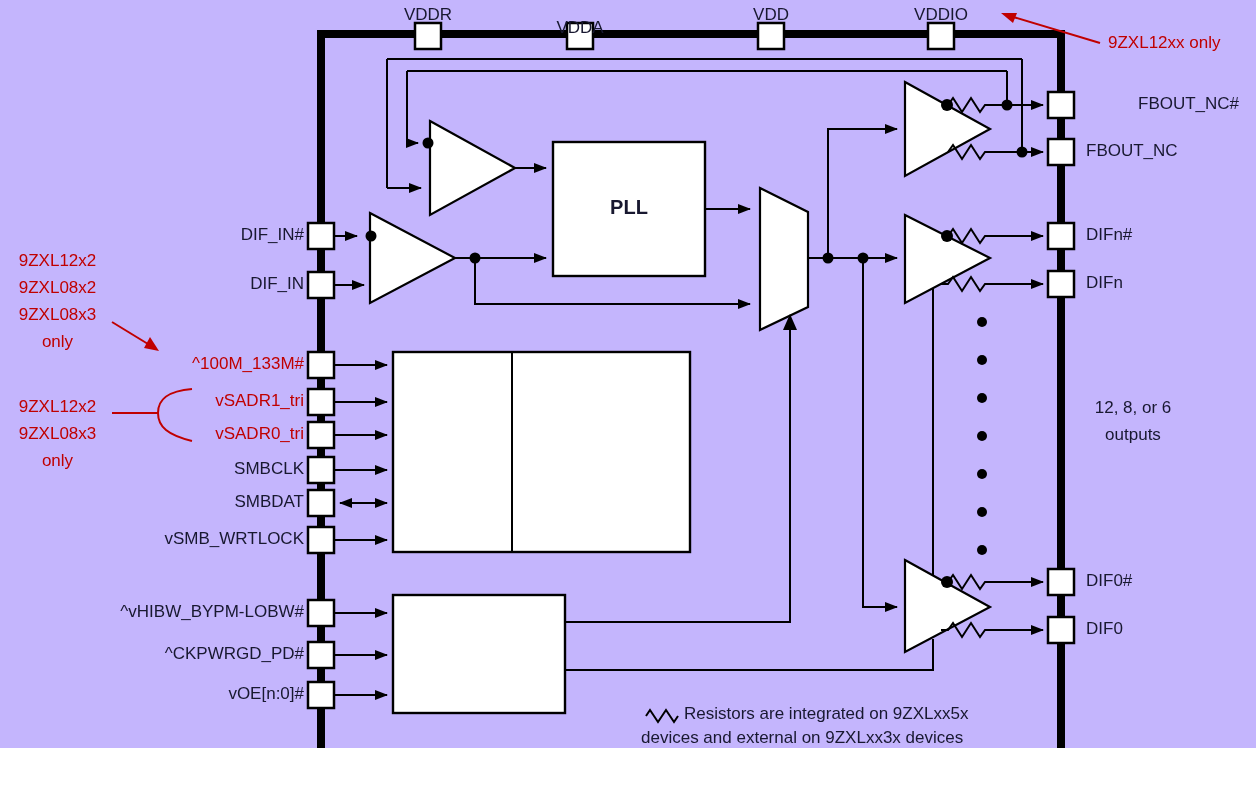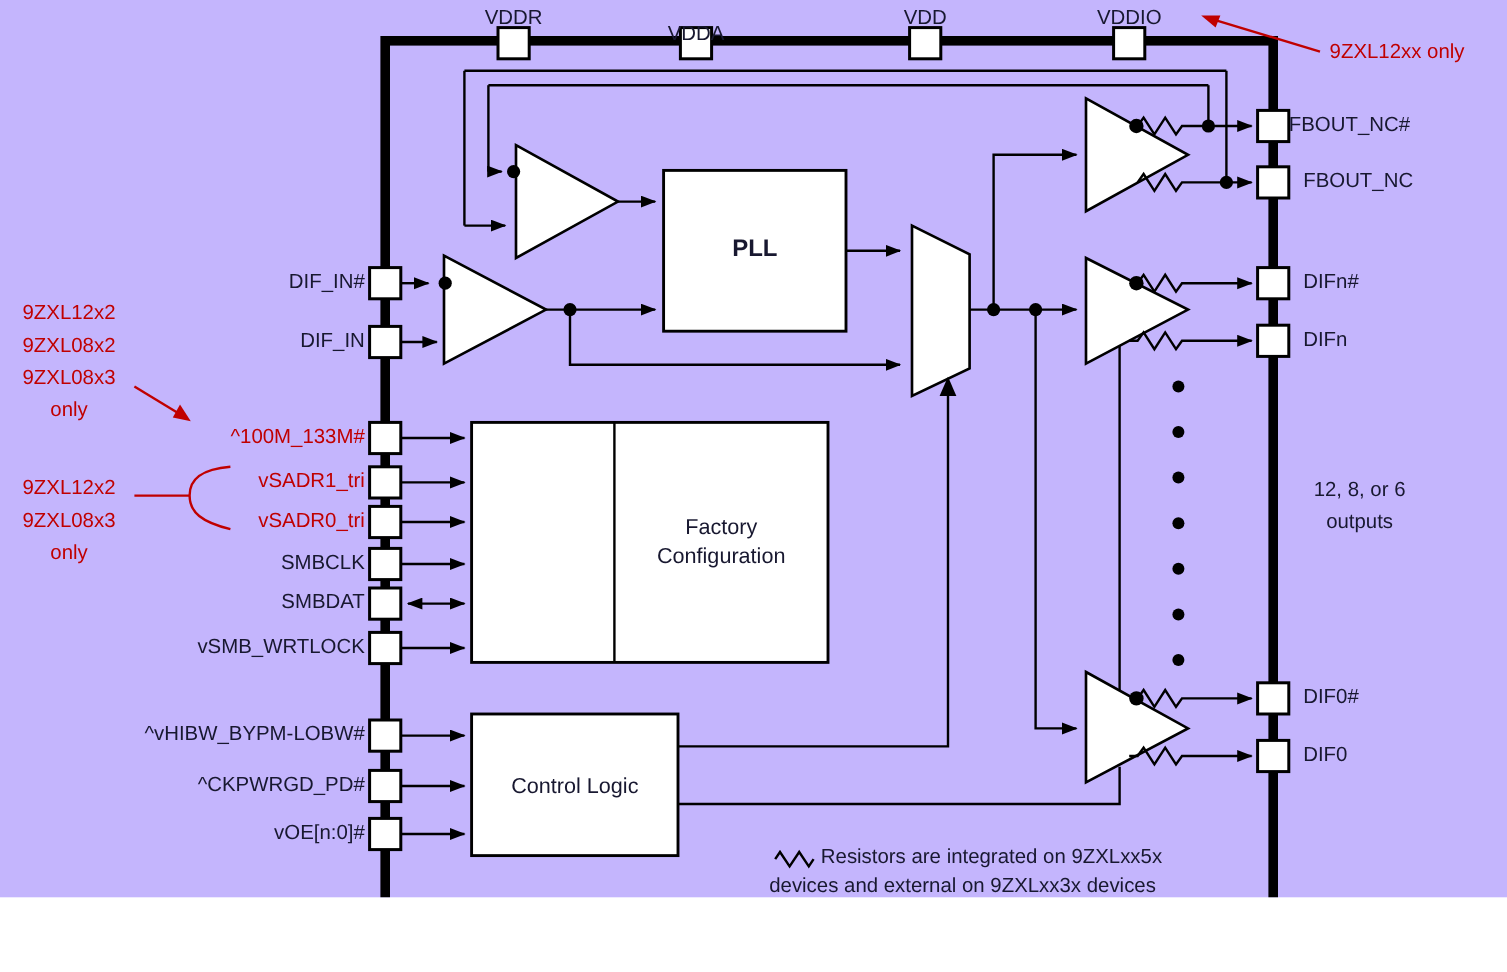--- a/index.html
+++ b/index.html
@@ -202,34 +202,31 @@
 <div class="lbl rt" style="right:952px;top:684px;">vOE[n:0]#</div>
 
 <div class="lbl red multiline ctr annot" style="left:10px;top:247px;width:95px;">9ZXL12x2
 9ZXL08x2
 9ZXL08x3
 only</div>
 <div class="lbl red multiline ctr annot" style="left:10px;top:393px;width:95px;">9ZXL12x2
 9ZXL08x3
 only</div>
 
-<div class="lbl" style="left:1074px;top:94px;">FBOUT_NC#</div>
+<div class="lbl" style="left:1138px;top:94px;">FBOUT_NC#</div>
 <div class="lbl" style="left:1086px;top:141px;">FBOUT_NC</div>
 <div class="lbl" style="left:1086px;top:225px;">DIFn#</div>
 <div class="lbl" style="left:1086px;top:273px;">DIFn</div>
 <div class="lbl" style="left:1086px;top:571px;">DIF0#</div>
 <div class="lbl" style="left:1086px;top:619px;">DIF0</div>
 
 <div class="lbl multiline ctr annot" style="left:1078px;top:394px;width:110px;">12, 8, or 6
 outputs</div>
 
 <div class="lbl ctr pll-lbl" style="left:553px;top:197px;width:152px;">PLL</div>
-<div class="lbl ctr multiline blk-lbl" style="left:514px;top:427px;width:174px;">Factory
-Configuration</div>
-<div class="lbl ctr blk-lbl" style="left:393px;top:643px;width:172px;">Control Logic</div>
 
 <div class="lbl" style="left:684px;top:704px;">Resistors are integrated on 9ZXLxx5x</div>
 <div class="lbl" style="left:641px;top:728px;">devices and external on 9ZXLxx3x devices</div>
 
 <div class="lbl ctr" style="left:547px;top:780px;width:80px;">GNDA</div>
 <div class="lbl ctr" style="left:817px;top:780px;width:80px;">GND</div>
 
 </div>
 
 </body></html>

